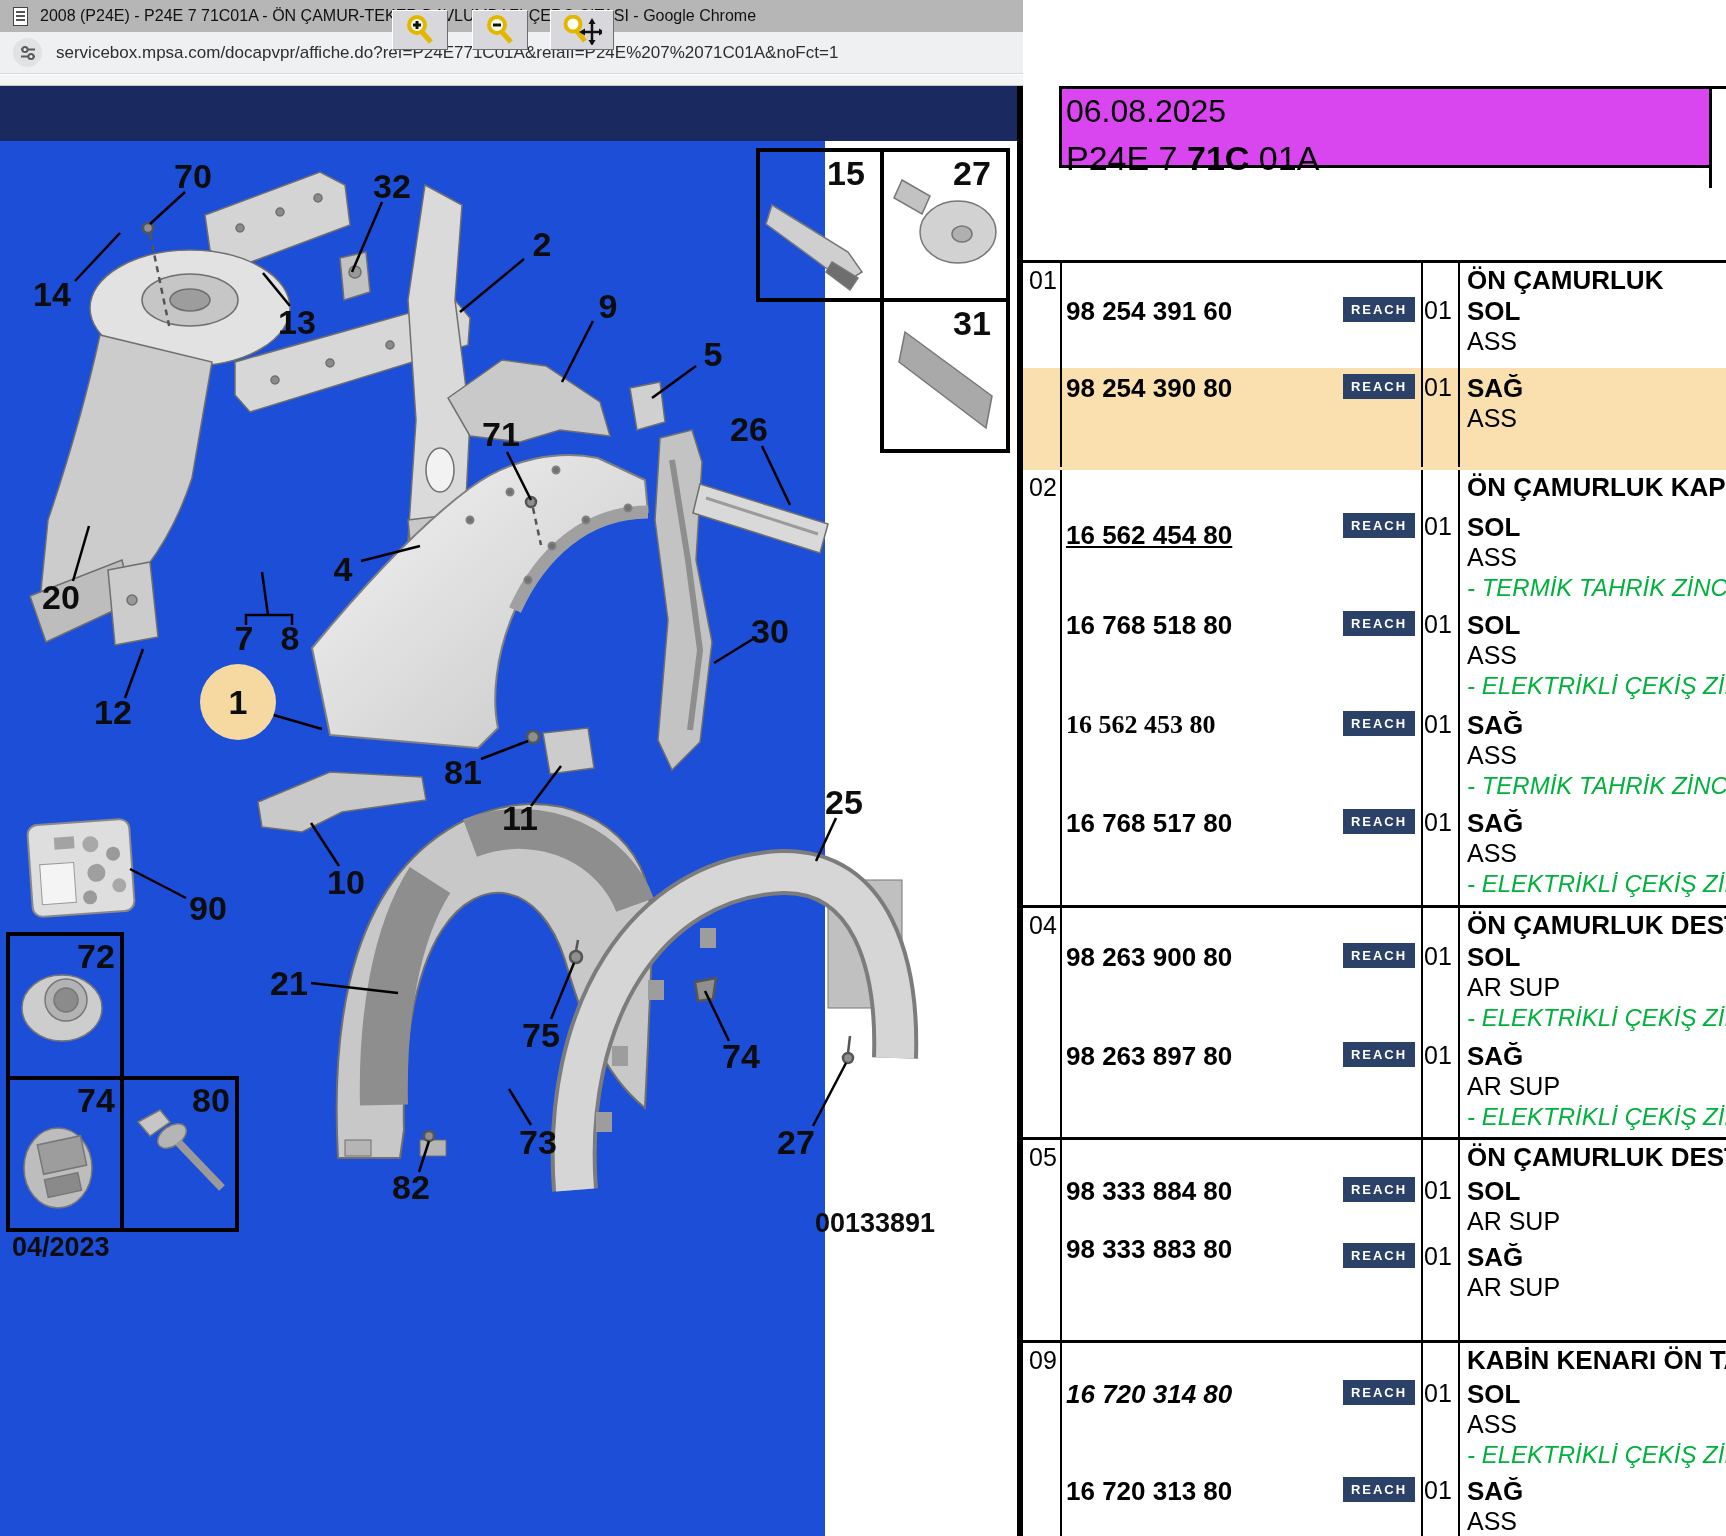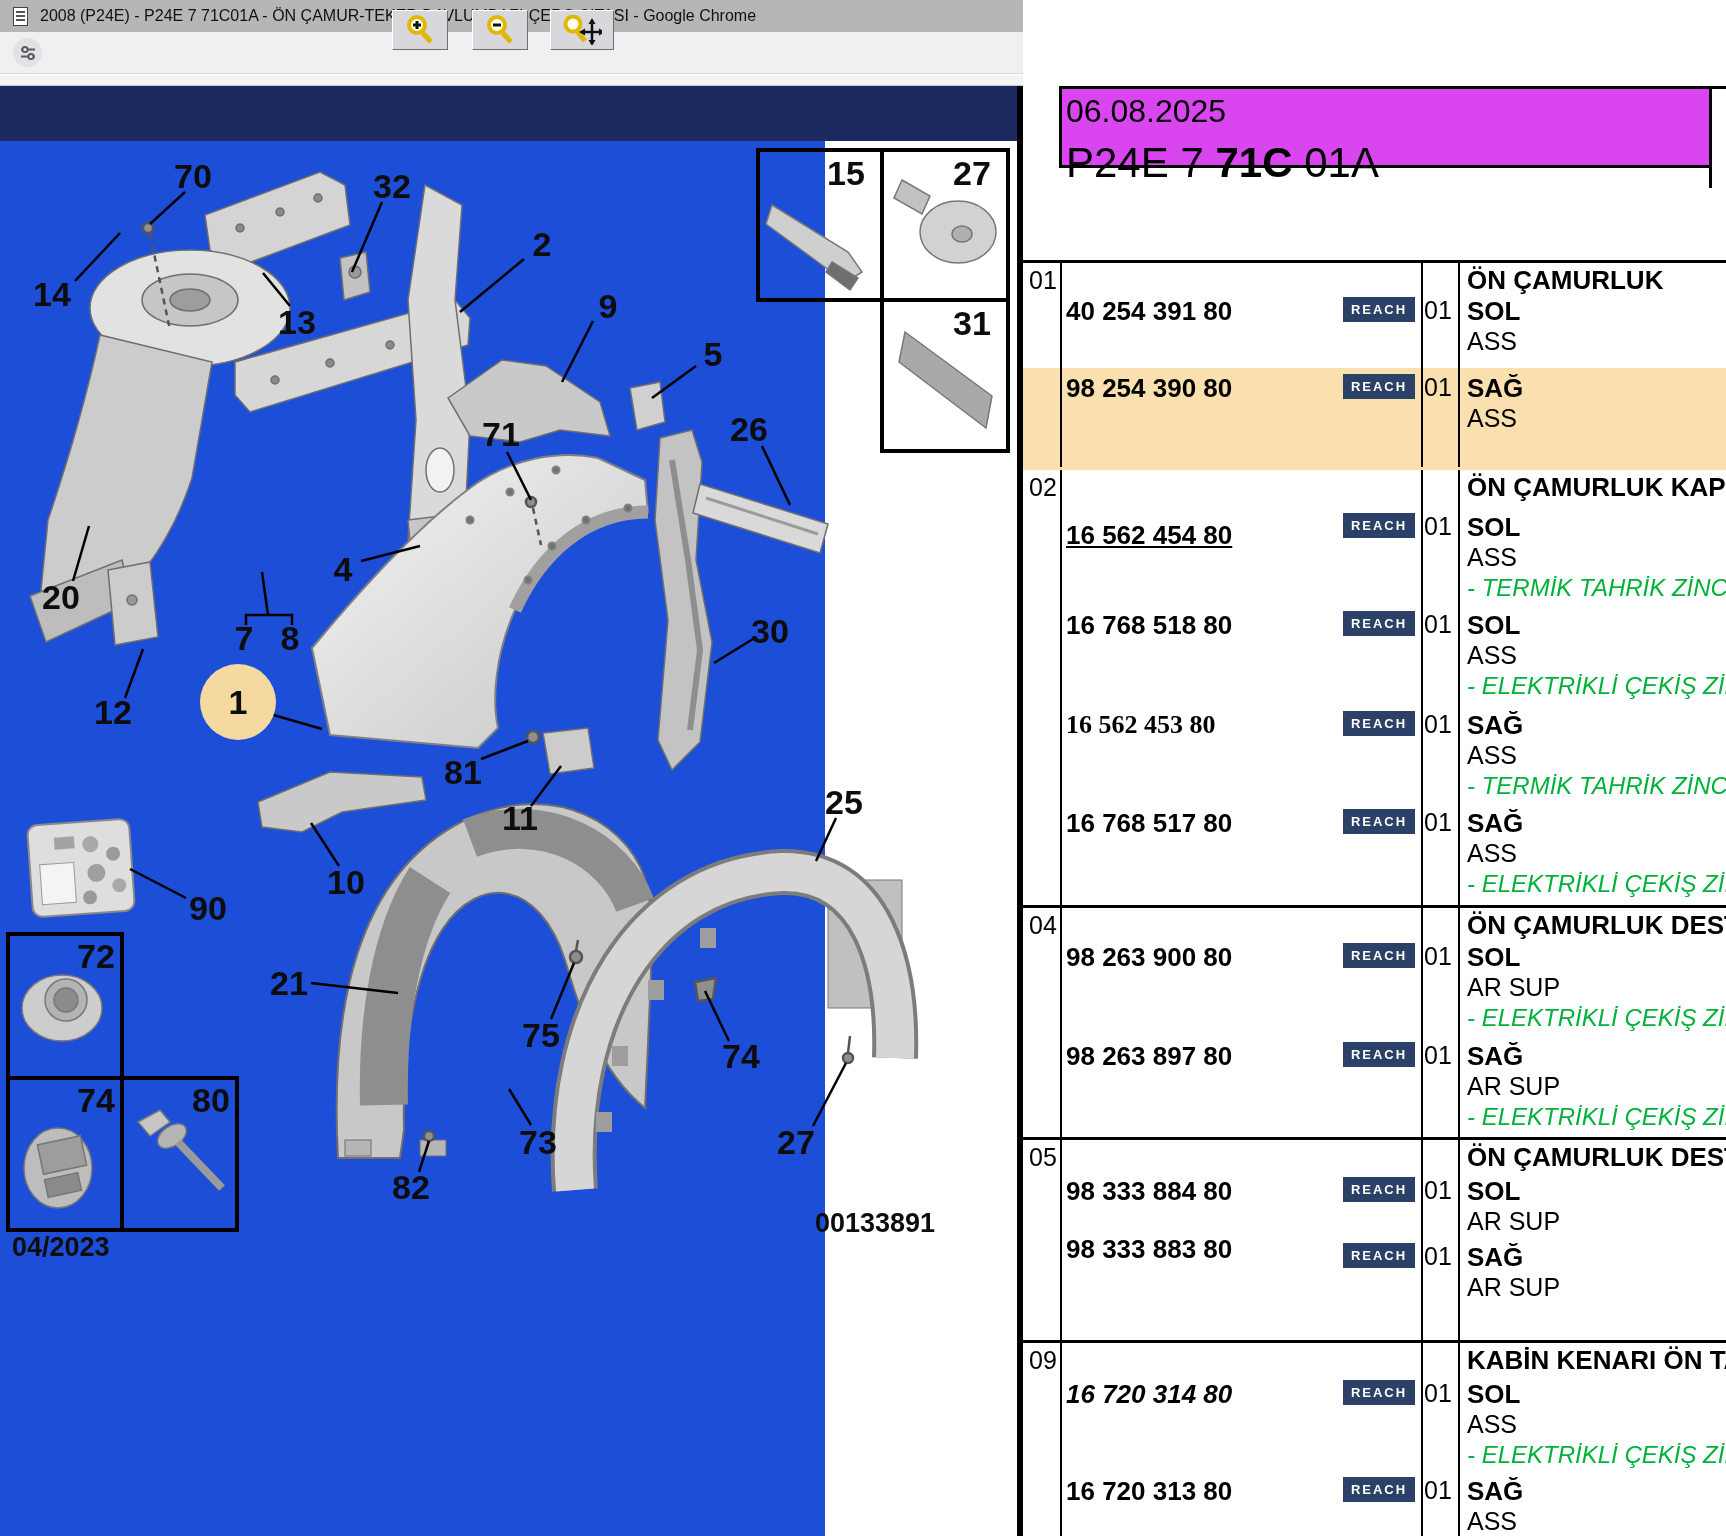--- a/index.html
+++ b/index.html
@@ -23,21 +23,21 @@
   .navybar{position:absolute;left:0;top:86px;width:1017px;height:55px;background:#1a2a60;}
   .zoombtn{position:absolute;top:10px;height:40px;background:#d8d8dc;border:1px solid #ffffff;
     border-right-color:#6d6d6d;border-bottom-color:#6d6d6d;display:flex;align-items:center;
     justify-content:center;cursor:pointer;}
   .diagram{position:absolute;left:0;top:141px;width:825px;height:1395px;background:#1d4ed8;}
   .separator{position:absolute;left:1017px;top:86px;width:6px;height:1450px;background:#000;}
   
   .rightpane{position:absolute;left:1023px;top:0;width:703px;height:1536px;overflow:hidden;background:#fff;}
   .refbox{position:absolute;left:0;top:86px;width:689px;height:82px;border:3px solid #000;background:#d946ef;margin-left:36px;}
   .refdate{position:absolute;left:4px;top:4px;font-size:32px;color:#000;}
-  .refline{position:absolute;left:4px;top:50px;font-size:42px;color:#000;text-align:center;}
+  .refline{position:absolute;left:4px;top:50px;font-size:34px;color:#000;text-align:center;}
   .refline b{font-weight:700;}
   .sliver{position:absolute;left:686px;top:86px;width:17px;height:102px;border-left:3px solid #000;
     border-top:3px solid #000;background:#fff;}
   .group{position:absolute;left:0;width:703px;border-top:3px solid #000;background:#fff;}
   .vline{position:absolute;top:0;bottom:0;width:2px;background:#000;z-index:3;}
   .v1{left:37px;} .v2{left:398px;} .v3{left:435px;}
   .gno{position:absolute;left:6px;top:3px;font-size:25px;color:#000;z-index:2;}
   .gtitle{position:absolute;left:444px;top:2px;font-size:26px;font-weight:700;white-space:nowrap;z-index:2;}
   .pnum{position:absolute;left:43px;font-size:26px;font-weight:700;white-space:nowrap;z-index:2;}
   .badge{position:absolute;left:320px;width:72px;height:25px;background:#2b4167;color:#fff;
@@ -57,20 +57,21 @@
 </div>
 <div class="urlbar">
   <div class="siteinfo">
     <svg width="16" height="16" viewBox="0 0 16 16">
       <line x1="1" y1="4.5" x2="15" y2="4.5" stroke="#5a5a5e" stroke-width="2"></line>
       <line x1="1" y1="11.5" x2="15" y2="11.5" stroke="#5a5a5e" stroke-width="2"></line>
       <circle cx="5" cy="4.5" r="2.6" fill="#eff0f1" stroke="#5a5a5e" stroke-width="2"></circle>
       <circle cx="11" cy="11.5" r="2.6" fill="#eff0f1" stroke="#5a5a5e" stroke-width="2"></circle>
     </svg>
   </div>
+  <span class="urltext">servicebox.mpsa.com/docapvpr/affiche.do?ref=P24E771C01A&amp;refaff=P24E%207%2071C01A&amp;noFct=1</span>
 </div>
 <div class="gapstrip"></div>
 
 <div class="navybar"></div>
 <div class="zoombtn" style="left:392px;width:56px;">
   <svg width="30" height="30" viewBox="0 0 30 30">
     <line x1="16" y1="16" x2="26" y2="27" stroke="#e3b700" stroke-width="5"></line>
     <circle cx="12" cy="10" r="8" fill="#fffef2" stroke="#e3b700" stroke-width="4"></circle>
     <line x1="8" y1="10" x2="16" y2="10" stroke="#111" stroke-width="3"></line>
     <line x1="12" y1="6" x2="12" y2="14" stroke="#111" stroke-width="3"></line>
@@ -331,21 +332,21 @@
   </div>
   <div class="sliver"></div>
 
   <div class="group" style="top:260px;height:207px;">
     <div class="hl" style="top:105px;height:102px;"></div>
     <div class="vline v1"></div>
       <div class="vline v2"></div>
       <div class="vline v3"></div>
     <div class="gno">01</div>
     <div class="gtitle">ÖN ÇAMURLUK</div>
-    <div class="pnum" style="top:33px;">40 254 391 80</div>
+    <div class="pnum" style="top:33px;">98 254 391 60</div>
     <div class="badge" style="top:34px;">REACH</div>
     <div class="qty" style="top:33px;">01</div>
     <div class="d0" style="top:33px;">SOL</div>
     <div class="d1" style="top:64px;">ASS</div>
     <div class="pnum" style="top:110px;">98 254 390 80</div>
     <div class="badge" style="top:111px;">REACH</div>
     <div class="qty" style="top:110px;">01</div>
     <div class="d0" style="top:110px;">SAĞ</div>
     <div class="d1" style="top:141px;">ASS</div>
   </div>

